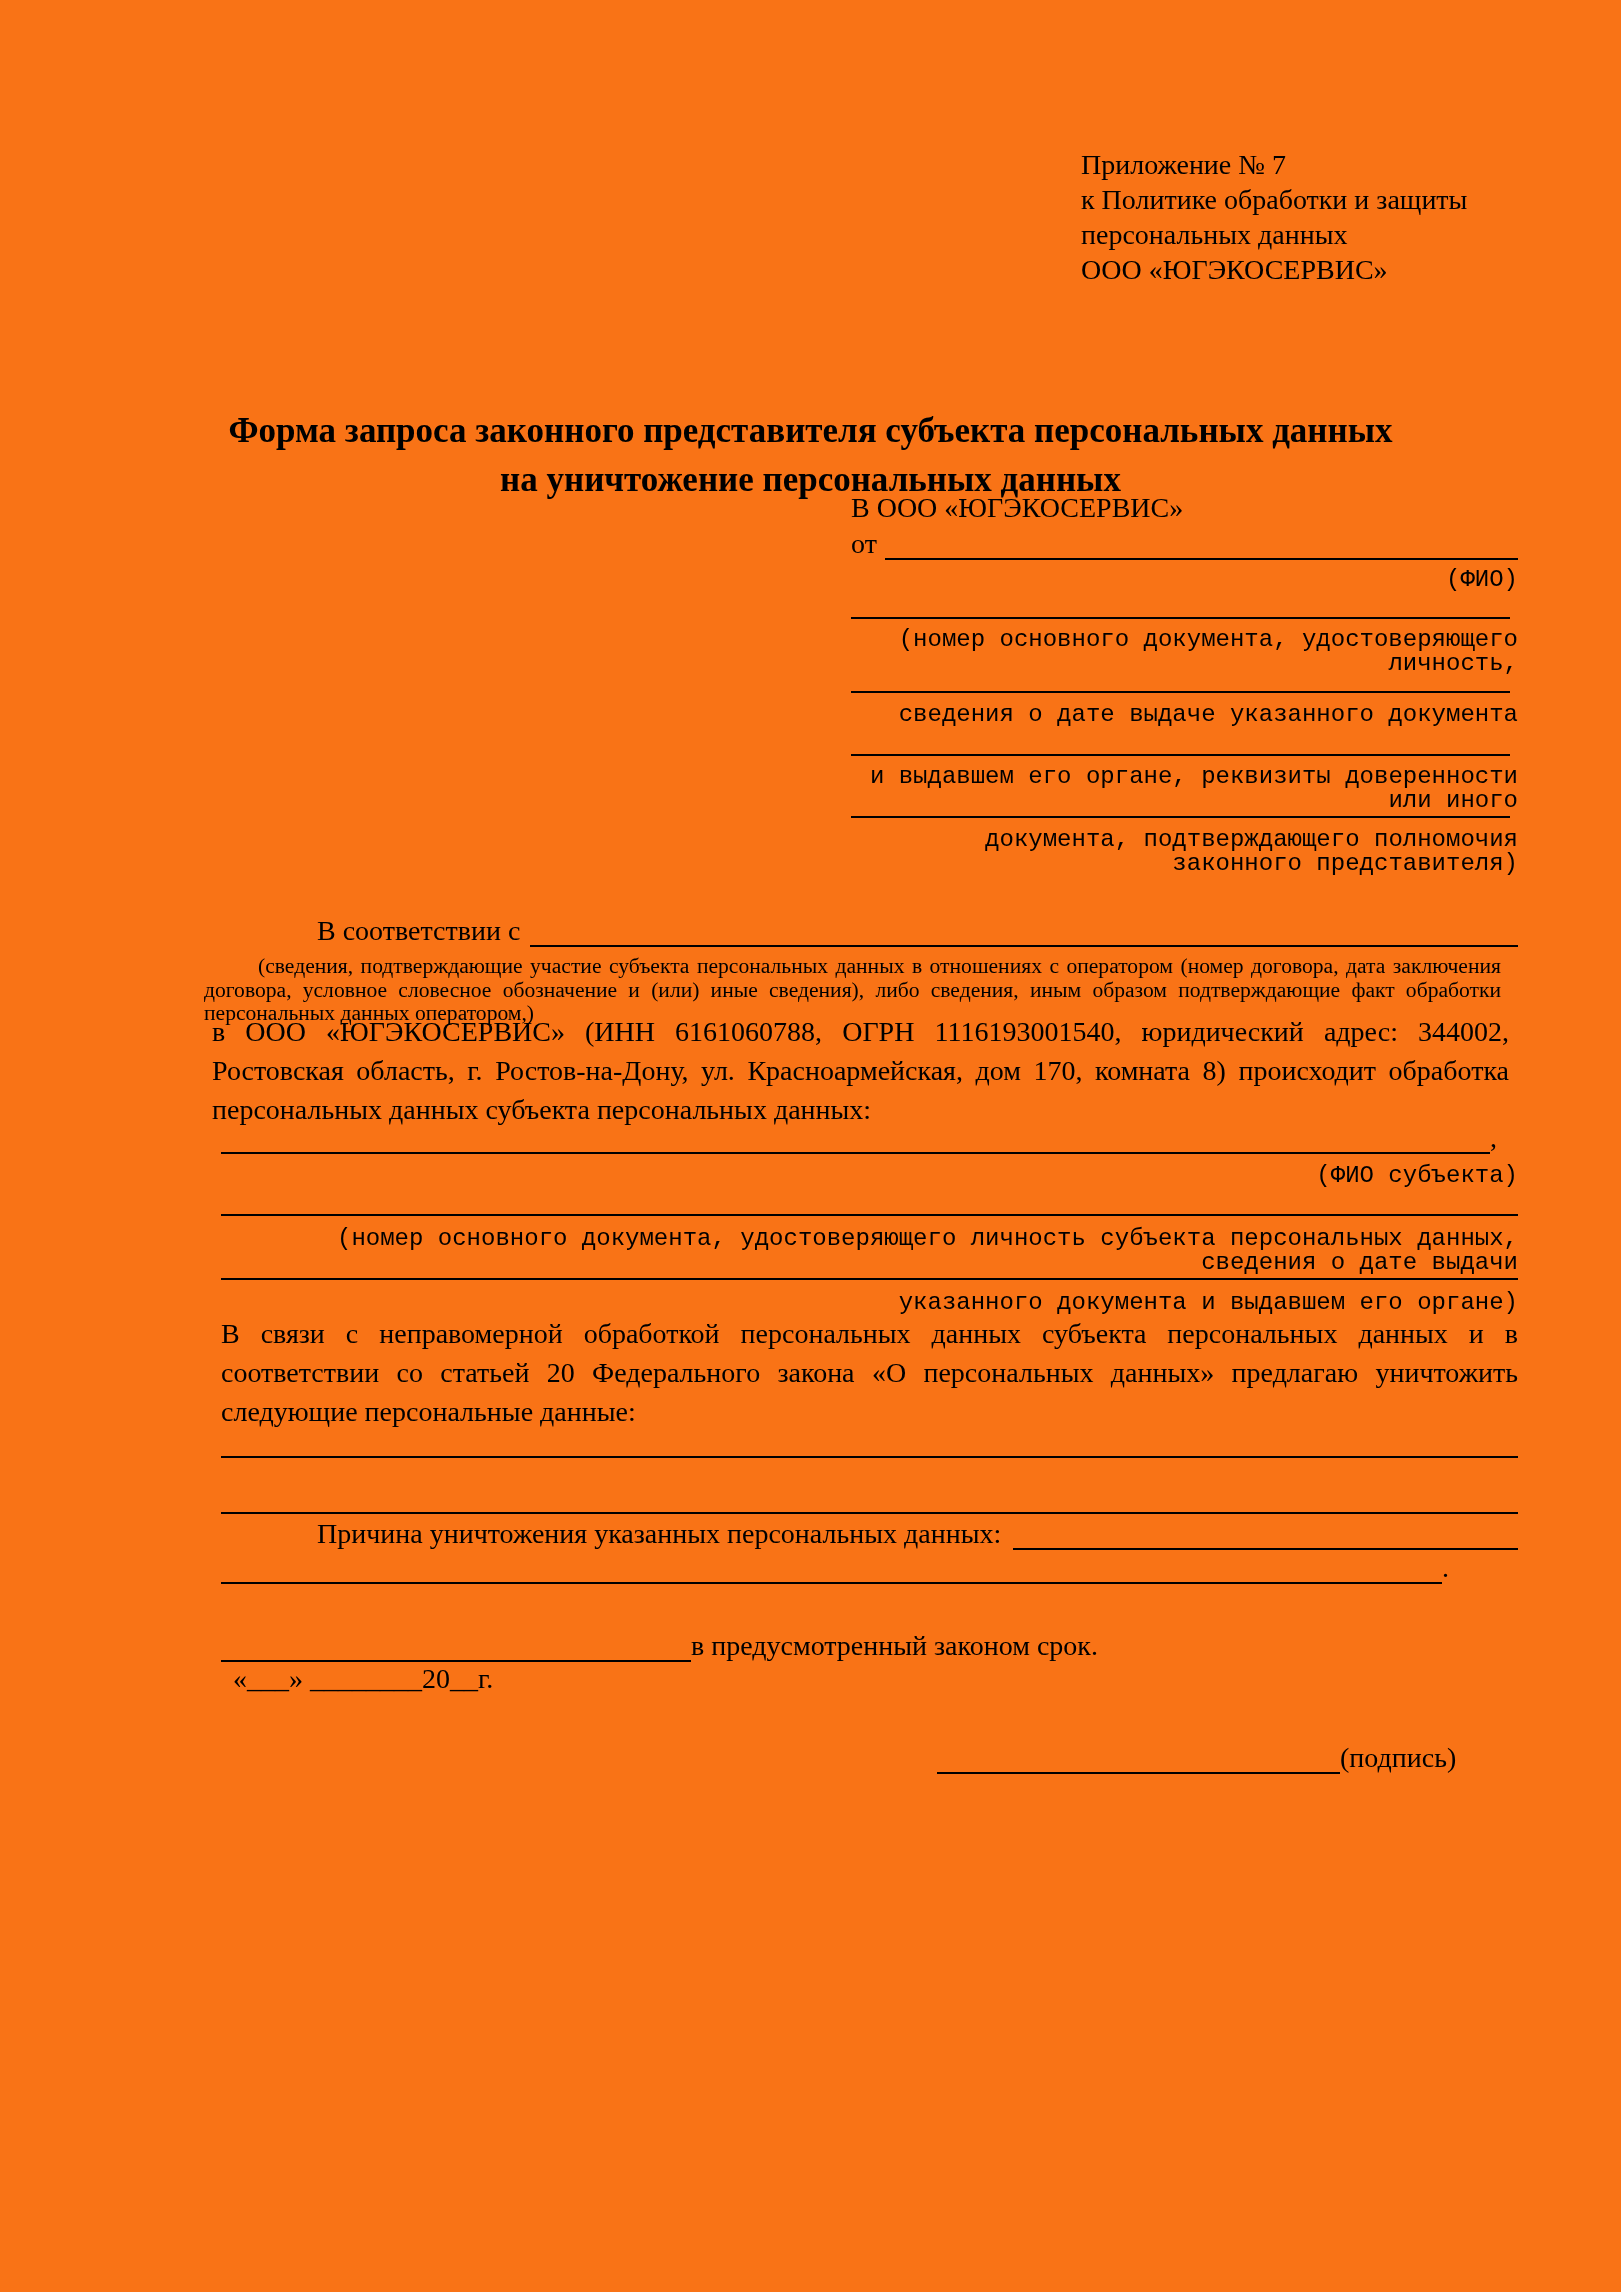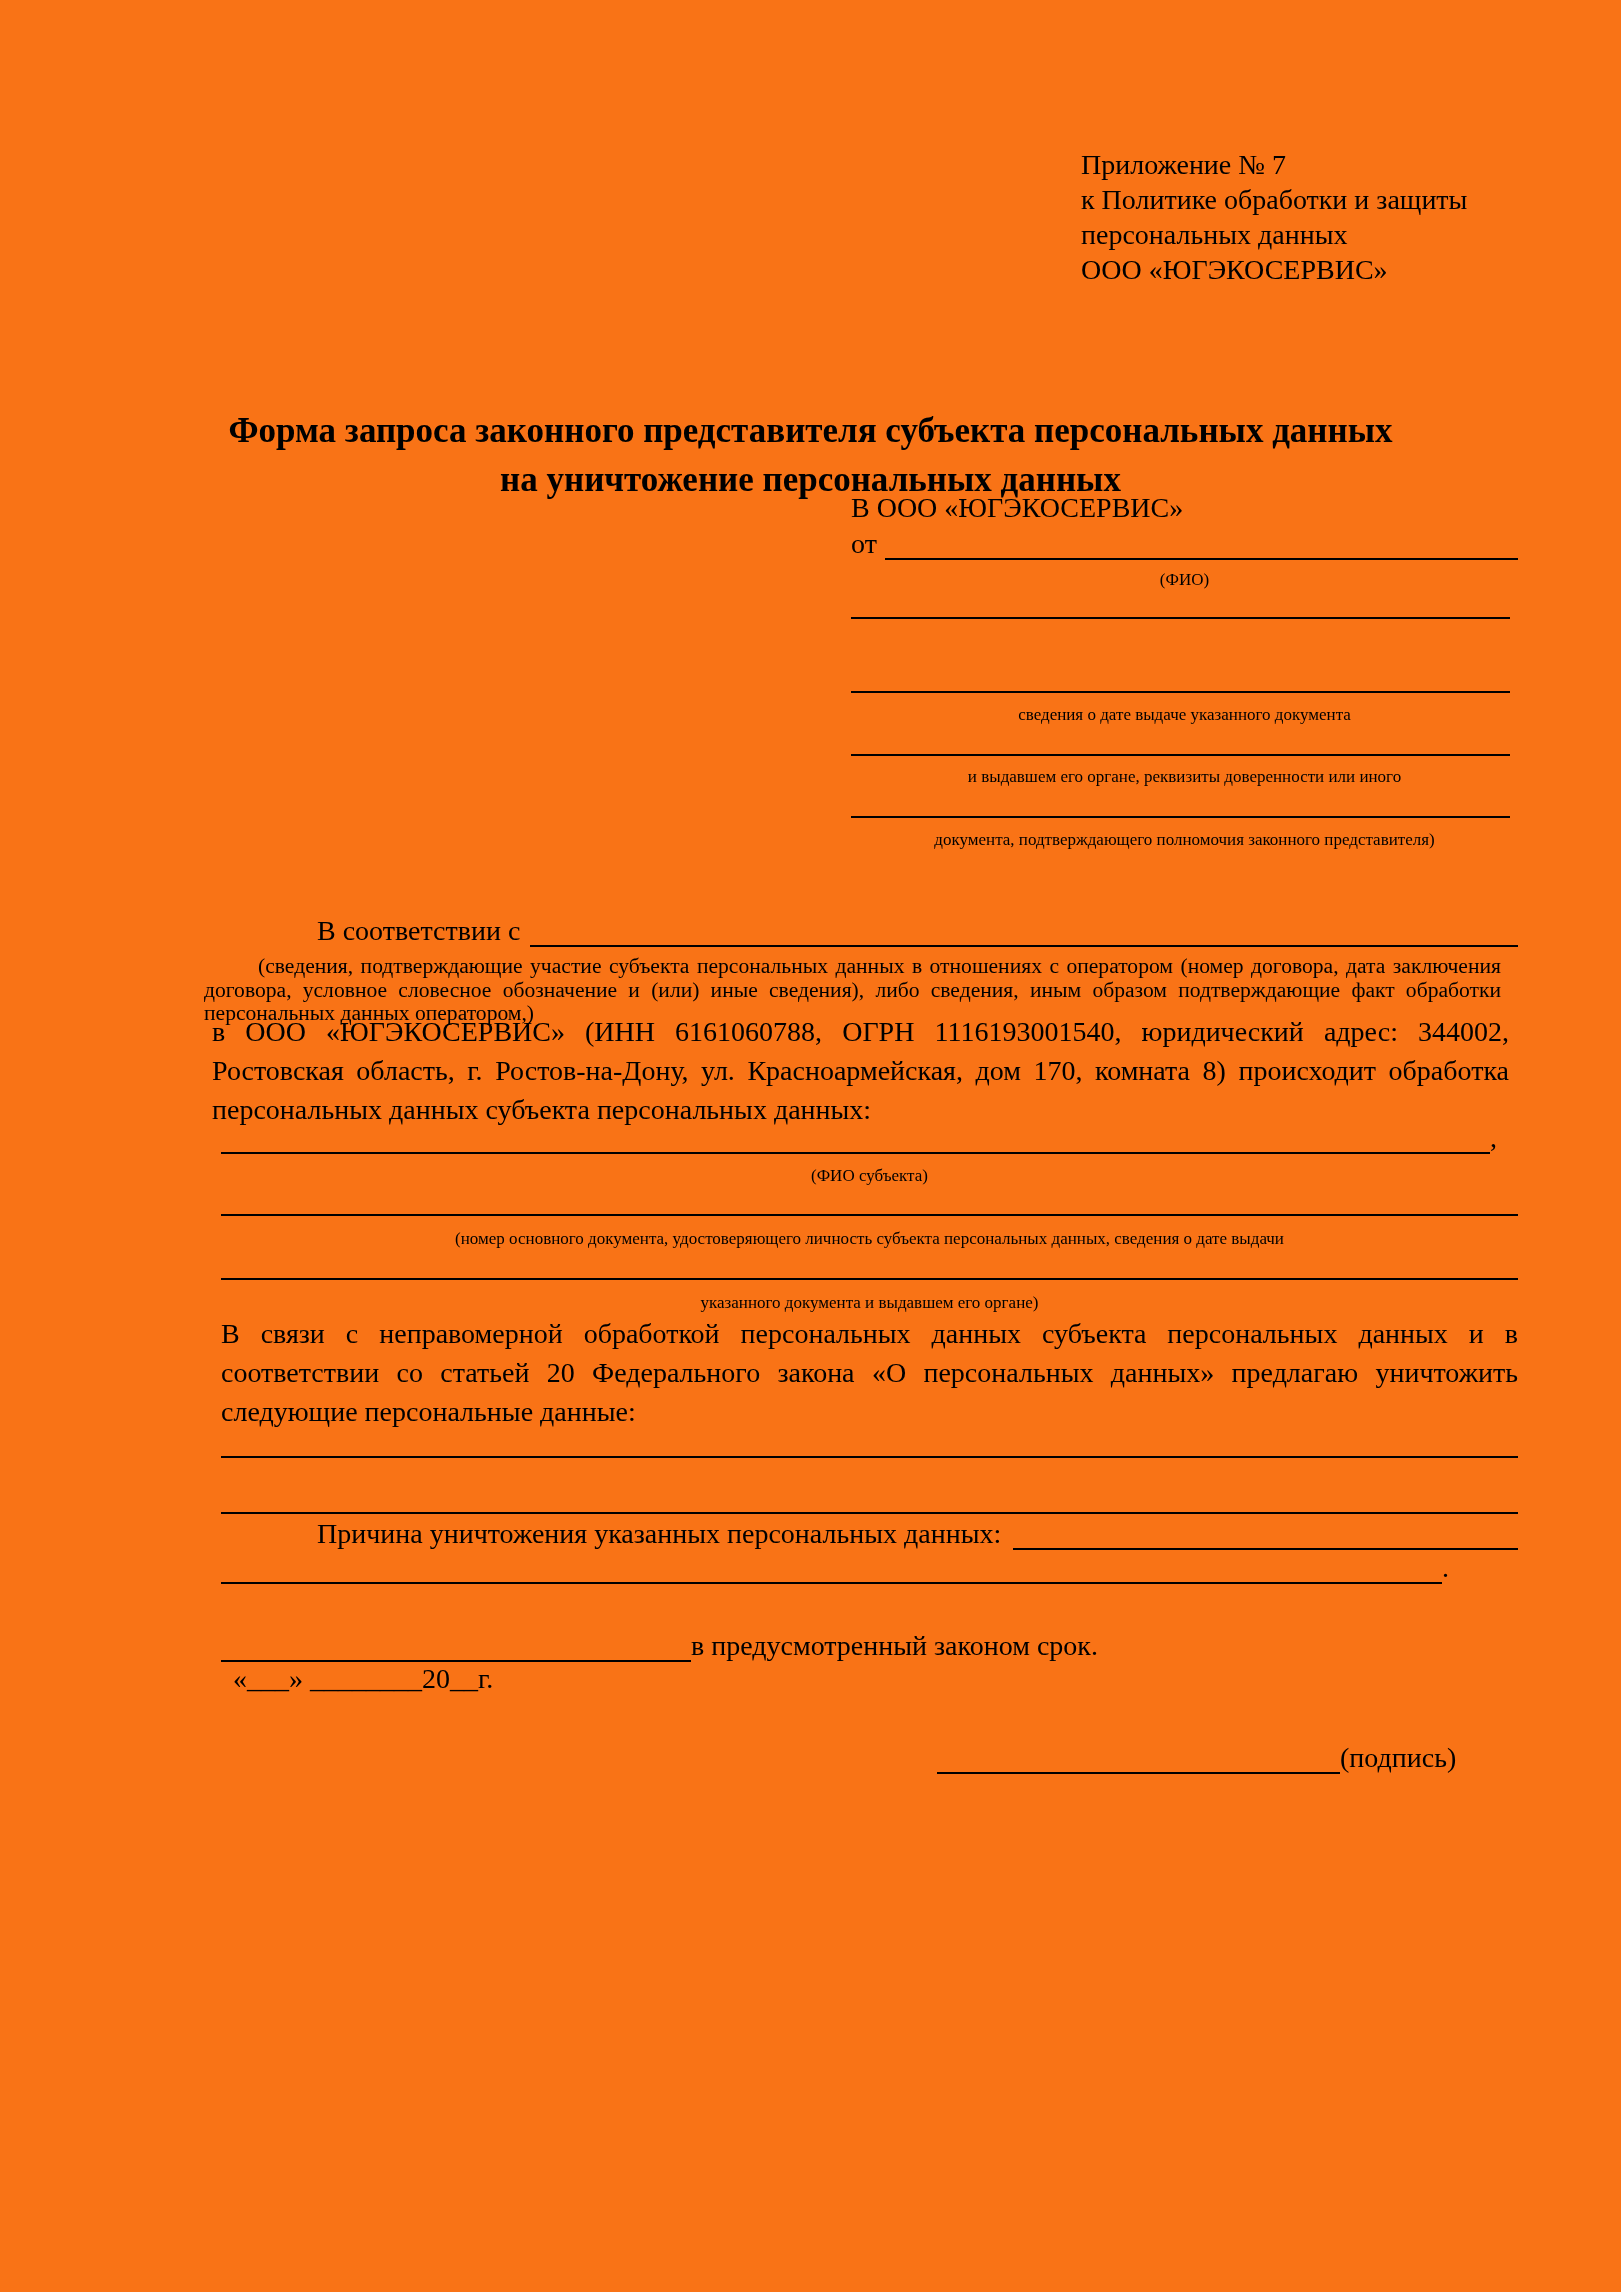--- a/index.html
+++ b/index.html
@@ -8,21 +8,21 @@
     width:1621px;height:2293px;
     background:#f97316;
     font-family:"Liberation Serif","DejaVu Serif",serif;
     color:#000000;
     overflow:hidden;
   }
   .abs{position:absolute;}
   .body-text{font-size:28px;line-height:39px;}
   .hdr{font-size:28px;line-height:35px;}
   .title{font-size:35px;font-weight:bold;line-height:49px;text-align:center;left:0;width:1621px;}
-  .cap{font-size:17px;line-height:23.5px;text-align:center;}
+  .cap{font-size:24px;line-height:23.5px;text-align:right;font-family:Liberation Mono, monospace;}
   .smallpara{font-size:21.6px;line-height:23.5px;text-align:justify;text-indent:54px;}
   .para{font-size:28px;line-height:39px;text-align:justify;}
   .justify-last{text-align:justify;text-align-last:justify;}
   .uline{position:absolute;height:0;border-top:2.9px solid #000;}
   .flexrow{display:flex;align-items:flex-end;font-size:28px;}
   .fill{flex:1 1 auto;border-bottom:2.9px solid #000;height:0;}
   .fillseg{border-bottom:2.9px solid #000;height:0;}
   .indent{margin-left:96px;}
 </style>
 </head>
@@ -44,20 +44,21 @@
 
   <div class="abs body-text" style="left:851px;top:488px;">В ООО «ЮГЭКОСЕРВИС»</div>
 
   <div class="abs flexrow" style="left:851px;width:667px;top:523px;height:37px;">
     <span>от</span>
     <span class="fill" style="margin-left:7.8px;"></span>
   </div>
   <div class="abs cap" style="left:851px;width:667px;top:568px;">(ФИО)</div>
 
   <div class="uline" style="left:851px;width:659px;top:617px;"></div>
+  <div class="abs cap" style="left:851px;width:667px;top:628px;">(номер основного документа, удостоверяющего личность,</div>
 
   <div class="uline" style="left:851px;width:659px;top:691px;"></div>
   <div class="abs cap" style="left:851px;width:667px;top:703px;">сведения о дате выдаче указанного документа</div>
 
   <div class="uline" style="left:851px;width:659px;top:754px;"></div>
   <div class="abs cap" style="left:851px;width:667px;top:765px;">и выдавшем его органе, реквизиты доверенности или иного</div>
 
   <div class="uline" style="left:851px;width:659px;top:816px;"></div>
   <div class="abs cap" style="left:851px;width:667px;top:828px;">документа, подтверждающего полномочия законного представителя)</div>
 

